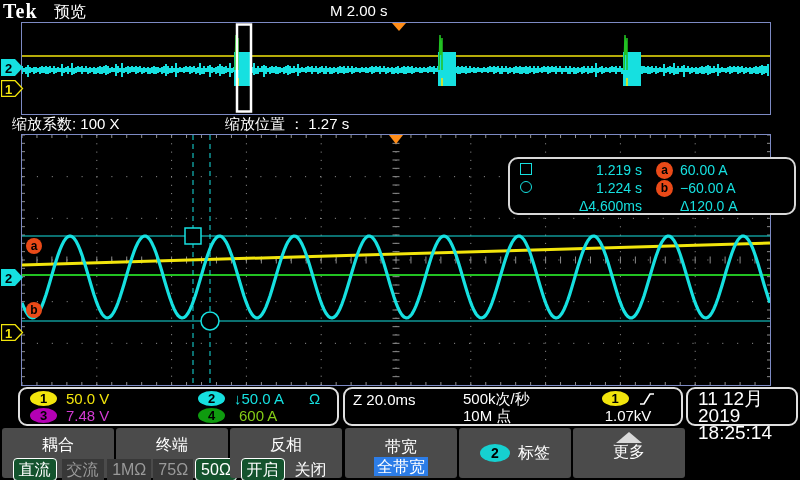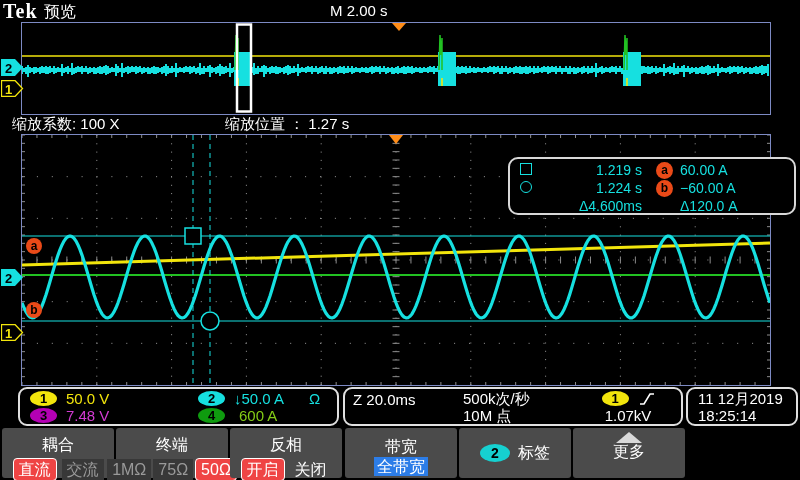--- a/index.html
+++ b/index.html
@@ -4,21 +4,21 @@
 <style>
   * { box-sizing: border-box; margin: 0; padding: 0; }
   html,body { width: 800px; height: 480px; background:#000; overflow:hidden;
     font-family:"Liberation Sans", sans-serif; }
   .abs { position:absolute; }
   #screen { position:relative; width:800px; height:480px; background:#000; }
 
   
   .brand { left:3px; top:0px; color:#fff; font-family:"Liberation Serif",serif;
     font-weight:bold; font-size:20px; letter-spacing:1px; }
-  .mode { left:44px; top:2px; color:#fff; font-size:16px; }
+  .mode { left:54px; top:2px; color:#fff; font-size:16px; }
   .timebase { left:330px; top:2px; color:#fff; font-size:15px; }
 
   
   .scopebox { border:1px solid #7d8ac4; background:#000; }
   #overview { left:21px; top:22px; width:750px; height:93px; }
   #maingrat { left:21px; top:134px; width:750px; height:252px; }
 
   .zoomtxt { color:#fff; font-size:15px; top:115px; }
 
   
@@ -49,30 +49,30 @@
   .chcell { display:flex; align-items:center; gap:9px; padding-left:6px; }
   .ebadge { width:27px; height:15px; border-radius:50%; color:#000; font-weight:bold;
     font-size:13px; text-align:center; line-height:15px; flex:none; }
   .ohm { margin-left:16px; }
   #acqbox { left:343px; width:340px; display:flex; padding:1px 8px; color:#fff; }
   .acq-l { width:110px; padding-top:1px; }
   .acq-c { width:120px; text-align:left; line-height:17px; }
   .acq-r { flex:1; text-align:center; line-height:17px; }
   .trigrow { display:flex; align-items:center; justify-content:center; gap:10px; height:17px; }
   #datebox { left:686px; width:112px; color:#fff; line-height:17px;
-    padding:1px 0 0 10px; font-size:15px; }
+    padding:1px 0 0 10px; font-size:19px; }
 
   
   .menu-btn { position:absolute; top:428px; width:112px; height:50px;
     background:#4b4b4b; border-radius:3px; color:#fff; font-size:16px;
     text-align:center; }
   .menu-title { line-height:22px;margin-top:6px; }
   .opt-row { display:flex; justify-content:center; gap:5px; align-items:center; height:26px; }
   .opt { padding:0 5px; line-height:21px; border-radius:4px; }
-  .opt.sel { background:#ef4444; border:1.5px solid #fff; color:#fff; }
+  .opt.sel { background:#14532d; border:1.5px solid #fff; color:#fff; }
   .opt.dim { background:#383838; color:#9a9a9a; border-radius:0; }
   .opt.plain { color:#fff; }
   .hl { background:#2c7de8; color:#fff; padding:0 3px; line-height:19px; display:inline-block; }
   .lblrow { display:flex; align-items:center; justify-content:center; gap:8px; height:50px; }
   .cyb { width:30px; height:18px; border-radius:50%; background:#16d0d0; color:#000;
     font-weight:bold; font-size:14px; line-height:18px; text-align:center; }
   .tri-up { width:0; height:0; border-left:13px solid transparent;
     border-right:13px solid transparent; border-bottom:11px solid #d9d9d9;
     margin:4px auto -1px auto; }
 </style>

